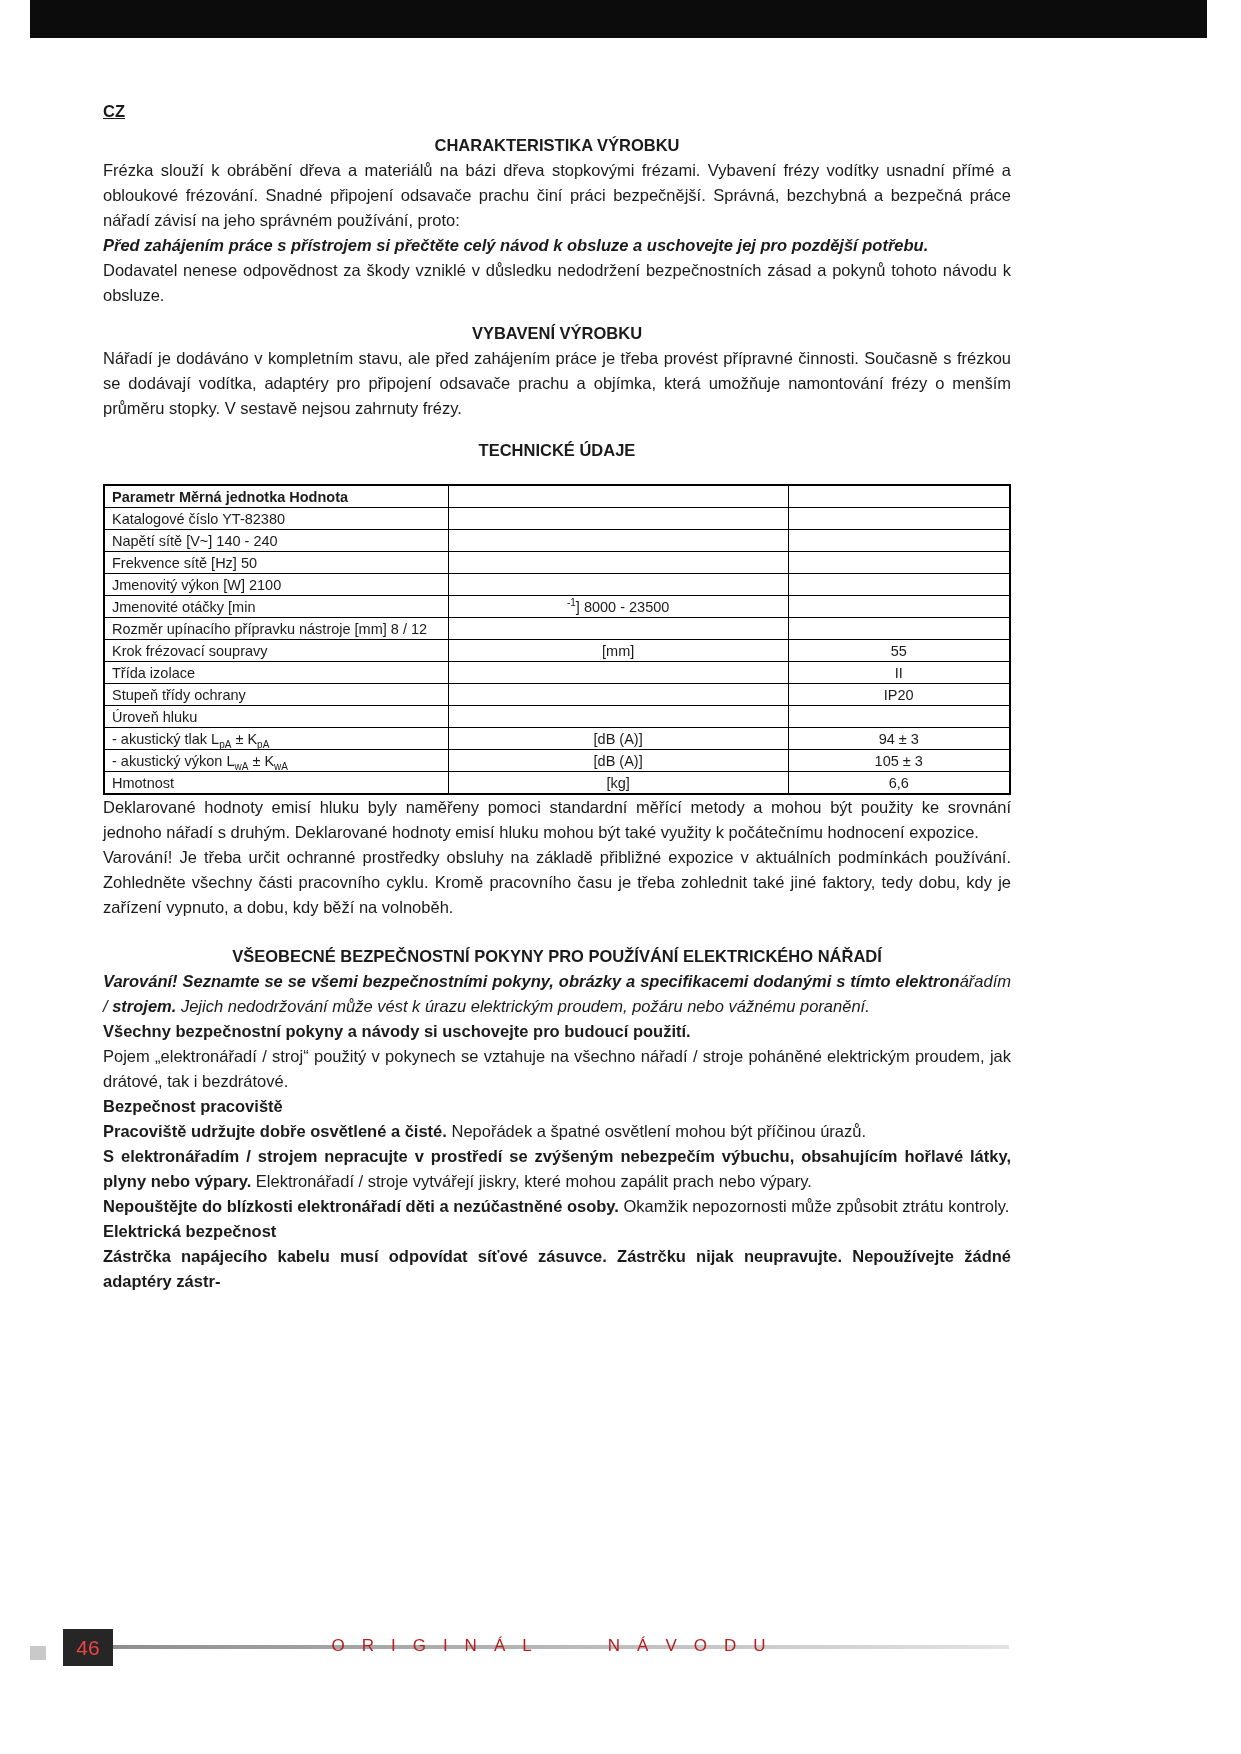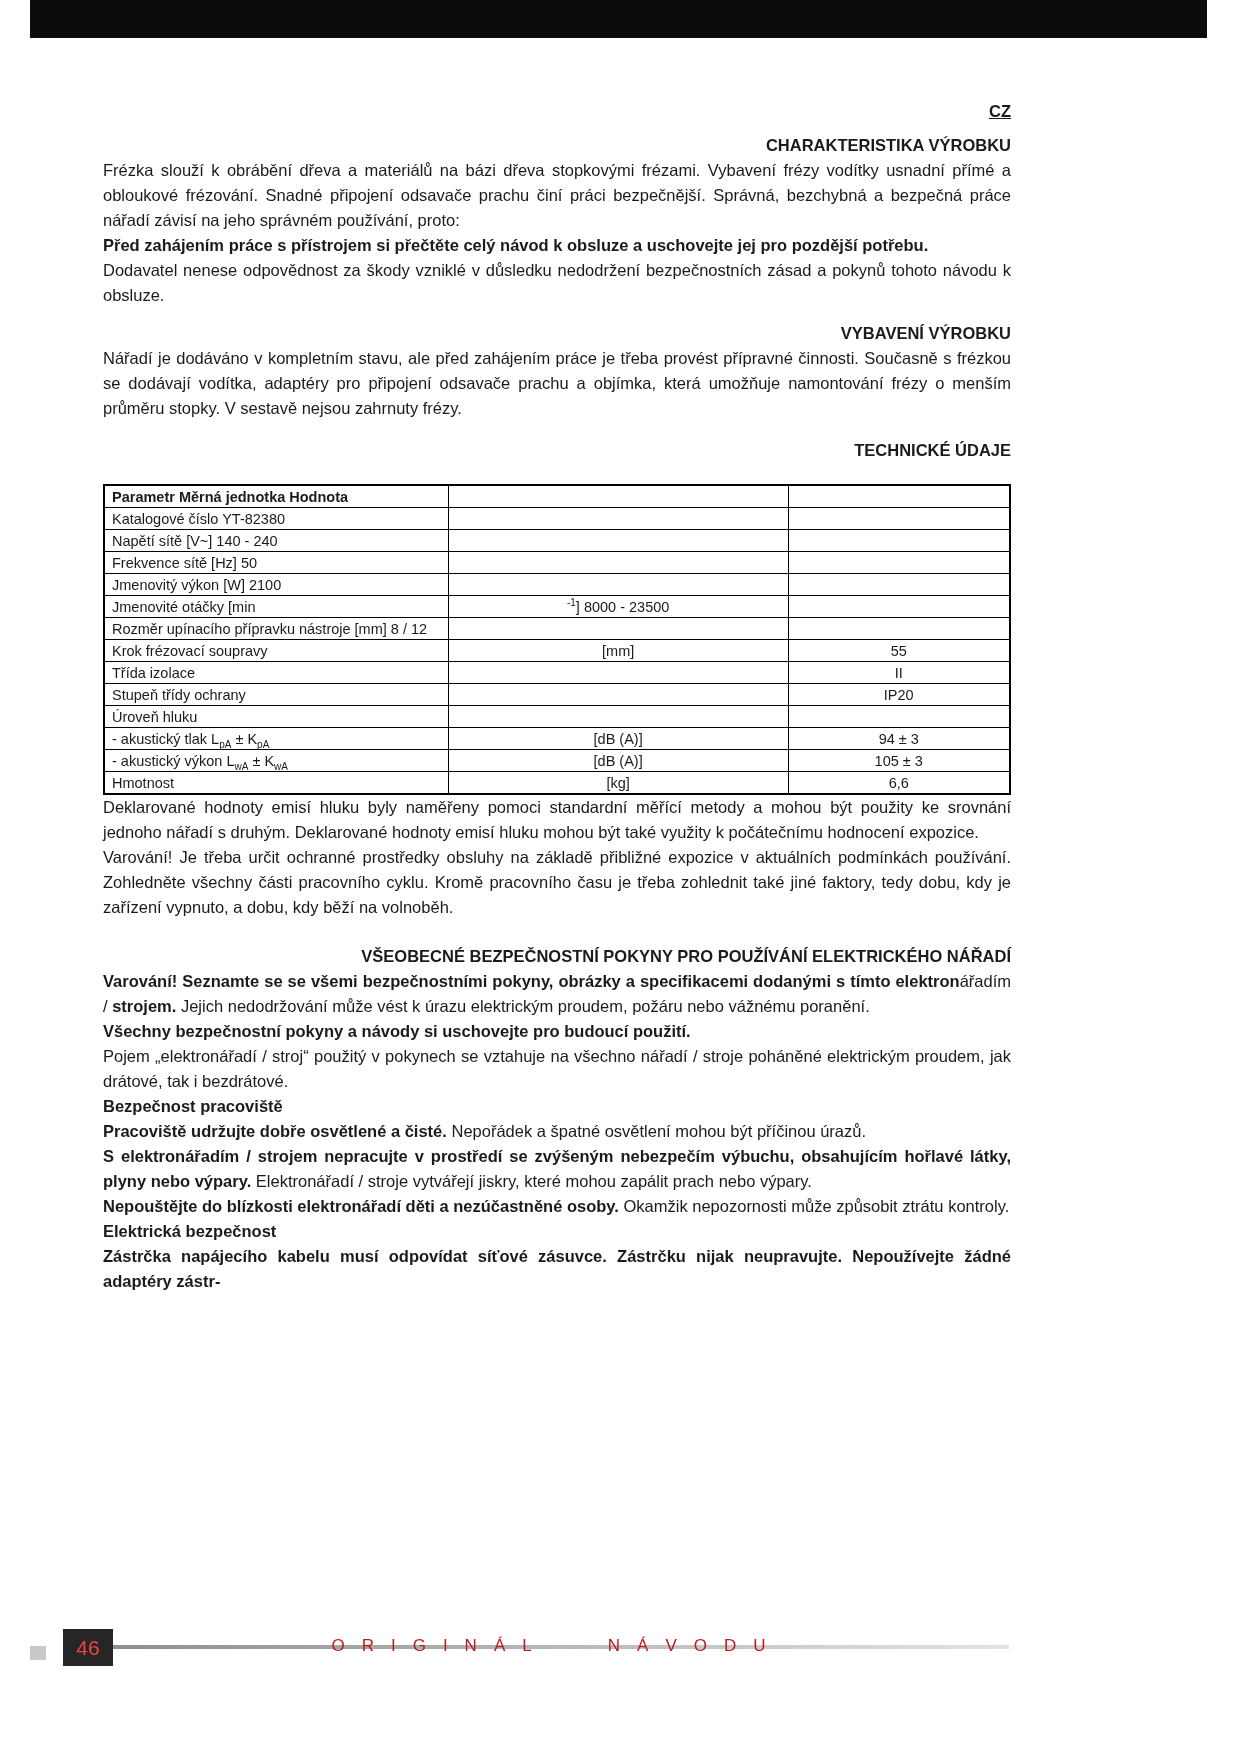--- a/index.html
+++ b/index.html
@@ -15,32 +15,32 @@
   .top-bar{
     position:absolute;left:30px;top:0;
     width:1177px;height:38px;
     background:#0c0c0c;
   }
   .content{
     position:absolute;left:103px;top:99px;width:908px;
     font-size:16.5px;line-height:25px;text-align:justify;
   }
   .lang{
-    text-align:right;font-weight:bold;margin:0;text-decoration:underline;
+    text-align:left;font-weight:bold;margin:0;text-decoration:underline;
   }
   .sec-title{
-    font-size:16.5px;font-weight:bold;margin:0;text-align:right;
+    font-size:16.5px;font-weight:bold;margin:0;text-align:center;
   }
   p.para{margin:0;}
   .b{font-weight:bold;}
   .mt9{margin-top:9px;}
   .mt12{margin-top:12px;}
   .mt13{margin-top:13px;}
   .mt14{margin-top:14px;}
-  .mt15{margin-top:15px;}
+  .mt15{margin-top:15px;font-style:italic;}
   .mt17{margin-top:17px;}
   .mt18{margin-top:18px;}
   .mt20{margin-top:20px;}
   .mt24{margin-top:24px;}
 
   table.tech{
     border-collapse:collapse;
     width:100%;
     margin-top:21px;
     font-size:14.5px;

